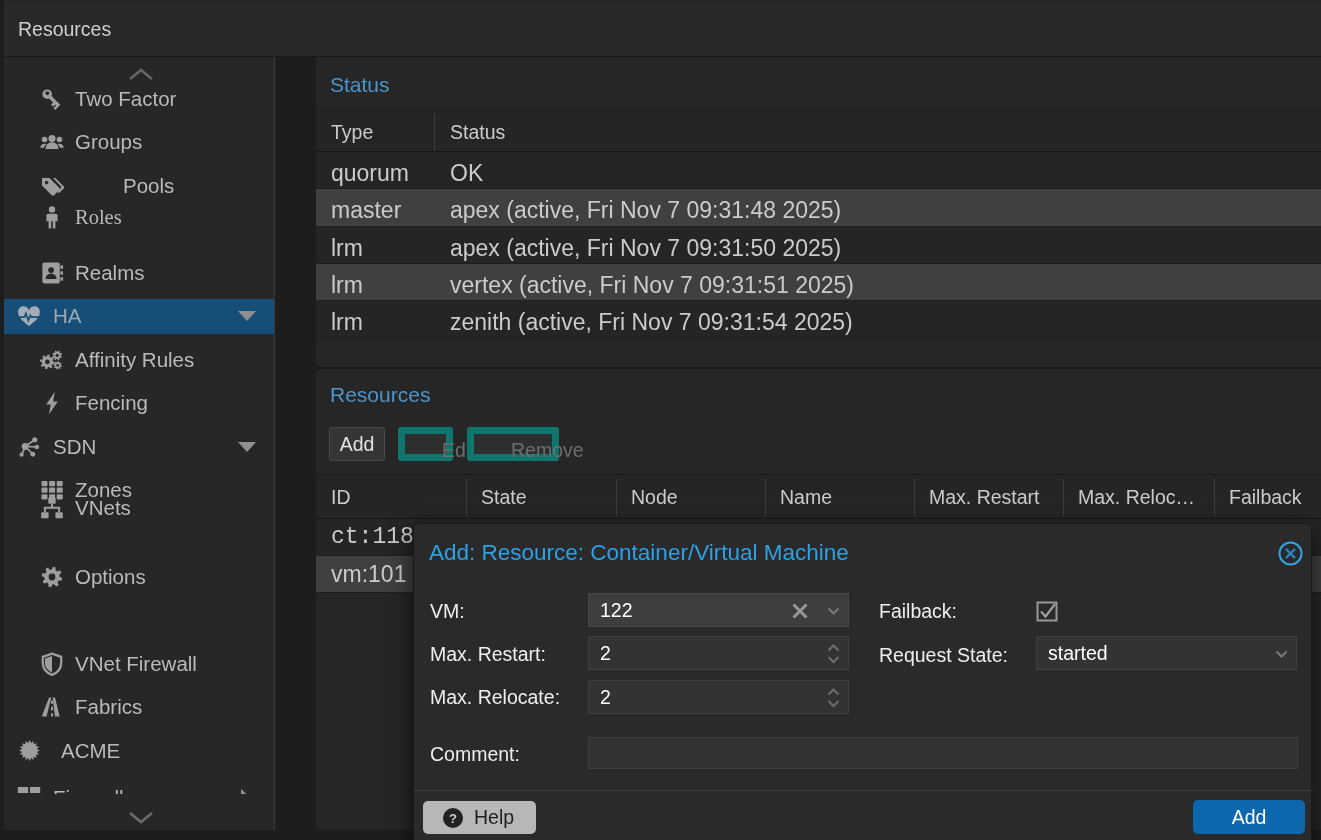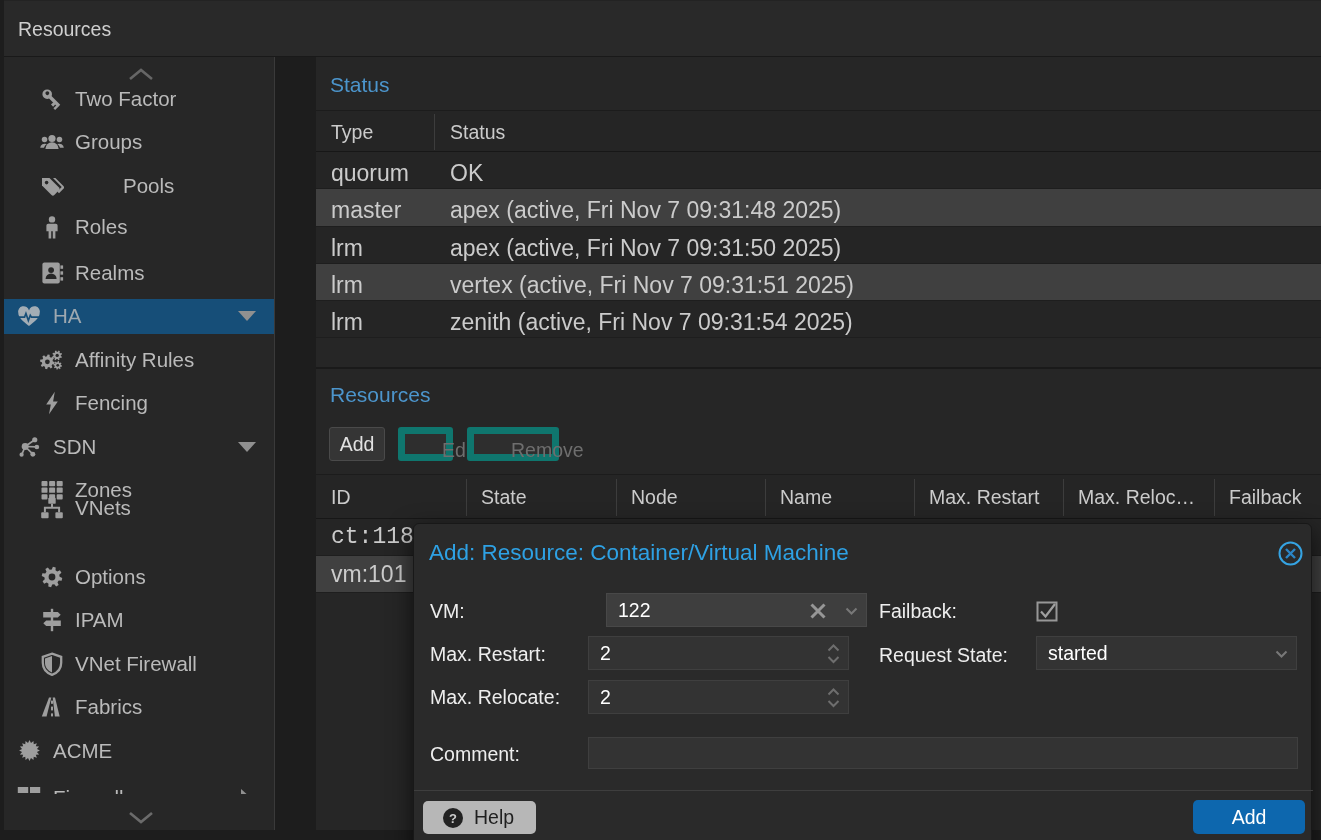--- a/index.html
+++ b/index.html
@@ -85,21 +85,21 @@
 <div class="nr" style="top:106.9px;gap:48px;">
         <span class="ic">
           <svg class="i" width="24" height="24" viewBox="0 0 24 24" fill="#9e9e9e">
             <path d="M2 4 h7.5 l9.5 9.5 a2 2 0 0 1 0 2.8 l-4.7 4.7 a2 2 0 0 1 -2.8 0 L2 11.5 z"></path>
             <circle cx="6.6" cy="8.6" r="1.8" fill="#272727"></circle>
             <path d="M13 4 h2.4 l8 8 a2 2 0 0 1 0 2.8 L19 19.2 l-1.7-1.7 4.4-4.4 z"></path>
           </svg>
         </span>
         <span>Pools</span>
       </div>
-<div class="nr" style="top:148px;">
+<div class="nr" style="top:138px;font-family:Liberation Serif, serif;">
         <span class="ic">
           <svg class="i" width="24" height="24" viewBox="0 0 24 24" fill="#9e9e9e">
             <circle cx="12" cy="4.4" r="3.2"></circle>
             <path d="M8.2 8.8 h7.6 a1.8 1.8 0 0 1 1.8 1.8 v5.6 h-2.2 v7.4 h-2.6 v-7.4 h-1.6 v7.4 H8.6 v-7.4 H6.4 v-5.6 a1.8 1.8 0 0 1 1.8 -1.8 z"></path>
           </svg>
         </span>
         <span>Roles</span>
       </div>
 <div class="nr" style="top:193.7px;">
         <span class="ic">
@@ -195,30 +195,20 @@
       </div>
 <div class="nr" style="top:497.8px;">
         <span class="ic">
           <svg class="i" width="24" height="24" viewBox="0 0 24 24">
             <path d="M22.26 12.88 L21.61 15.71 L18.75 15.50 L17.50 17.24 L18.63 19.88 L16.17 21.42 L14.30 19.24 L12.19 19.60 L11.12 22.26 L8.29 21.61 L8.50 18.75 L6.76 17.50 L4.12 18.63 L2.58 16.17 L4.76 14.30 L4.40 12.19 L1.74 11.12 L2.39 8.29 L5.25 8.50 L6.50 6.76 L5.37 4.12 L7.83 2.58 L9.70 4.76 L11.81 4.40 L12.88 1.74 L15.71 2.39 L15.50 5.25 L17.24 6.50 L19.88 5.37 L21.42 7.83 L19.24 9.70 L19.60 11.81 Z" fill="#9e9e9e"></path>
             <circle cx="12" cy="12" r="3.4" fill="#272727"></circle>
           </svg>
         </span>
         <span>Options</span>
       </div>
-<div class="nr" style="top:541.2px;">
-        <span class="ic">
-          <svg class="i" width="24" height="24" viewBox="0 0 24 24" fill="#9e9e9e">
-            <rect x="10.8" y="0.8" width="2.4" height="22.4"></rect>
-            <path d="M3.2 4.0 h14.6 l2.9 2.7 -2.9 2.7 H3.2 z"></path>
-            <path d="M20.8 12.6 H6.2 L3.3 15.3 l2.9 2.7 h14.6 z"></path>
-          </svg>
-        </span>
-        <span>IPAM</span>
-      </div>
 <div class="nr" style="top:584.6px;">
         <span class="ic">
           <svg class="i" width="24" height="24" viewBox="0 0 24 24">
             <path d="M12 1.6 L21.2 4.8 V10.7 C21.2 16.8 17.2 20.9 12 22.8 C6.8 20.9 2.8 16.8 2.8 10.7 V4.8 z" fill="none" stroke="#9e9e9e" stroke-width="2.3"></path>
             <path d="M12 4 V20.4 C8 18.7 5 15.4 5 10.7 V6.4 z" fill="#9e9e9e"></path>
           </svg>
         </span>
         <span>VNet Firewall</span>
       </div>
 <div class="nr" style="top:628.1px;">
@@ -226,21 +216,21 @@
           <svg class="i" width="24" height="24" viewBox="0 0 24 24" fill="#9e9e9e">
             <path d="M9 2.6 h2.3 L6.6 21.4 H1.8 z"></path>
             <path d="M12.7 2.6 H15 l4.7 18.8 h-4.8 z"></path>
             <rect x="11" y="5.6" width="2" height="3.2"></rect>
             <rect x="11" y="11.6" width="2" height="3.8"></rect>
             <rect x="11" y="18.4" width="2" height="3"></rect>
           </svg>
         </span>
         <span>Fabrics</span>
       </div>
-<div class="nr top" style="top:671.5px;">
+<div class="nr top" style="top:671.5px;gap:8px;">
         <span class="ic">
           <svg class="i" width="21" height="21" viewBox="0 0 21 21">
             <path d="M10.50 0.10 L11.98 3.05 L14.48 0.89 L14.72 4.18 L17.85 3.15 L16.82 6.28 L20.11 6.52 L17.95 9.02 L20.90 10.50 L17.95 11.98 L20.11 14.48 L16.82 14.72 L17.85 17.85 L14.72 16.82 L14.48 20.11 L11.98 17.95 L10.50 20.90 L9.02 17.95 L6.52 20.11 L6.28 16.82 L3.15 17.85 L4.18 14.72 L0.89 14.48 L3.05 11.98 L0.10 10.50 L3.05 9.02 L0.89 6.52 L4.18 6.28 L3.15 3.15 L6.28 4.18 L6.52 0.89 L9.02 3.05 Z" fill="#9e9e9e"></path>
           </svg>
         </span>
         <span>ACME</span>
       </div>
 <div class="nr top" style="top:718.5px;">
         <span class="ic">
           <svg class="i" width="24" height="24" viewBox="0 0 24 24" fill="#9e9e9e">
@@ -323,21 +313,21 @@
 <svg style="position:absolute;left:864px;top:17px;" width="25" height="25" viewBox="0 0 25 25">
 <circle cx="12.5" cy="12.5" r="11" fill="none" stroke="#35a3e2" stroke-width="2"></circle>
 <path d="M8 8 L17 17 M17 8 L8 17" stroke="#2b85c6" stroke-width="2.4"></path>
       </svg>
 <div class="mlabel" style="left:16px;top:76px;">VM:</div>
 <div class="mlabel" style="left:16px;top:119px;">Max. Restart:</div>
 <div class="mlabel" style="left:16px;top:162px;">Max. Relocate:</div>
 <div class="mlabel" style="left:16px;top:219px;">Comment:</div>
 <div class="mlabel" style="left:465px;top:76px;">Failback:</div>
 <div class="mlabel" style="left:465px;top:120px;">Request State:</div>
-<div class="mfield" style="left:192px;top:69px;width:261px;height:34px;background:#3e3e3e;border-color:#484848;">
+<div class="mfield" style="left:174px;top:69px;width:261px;height:34px;background:#3e3e3e;border-color:#484848;">
 <div class="ftx">122</div>
 <svg style="position:absolute;left:202px;top:8px;" width="18" height="18" viewBox="0 0 18 18">
           <path d="M2.5 2.5 L15.5 15.5 M15.5 2.5 L2.5 15.5" stroke="#969696" stroke-width="3"></path>
         </svg>
 <svg style="position:absolute;left:238px;top:13px;" width="13" height="9" viewBox="0 0 13 9">
           <path d="M1.5 1.5 L6.5 6.5 L11.5 1.5" fill="none" stroke="#787878" stroke-width="2"></path>
         </svg>
 </div>
 <div class="mfield" style="left:174px;top:112px;width:261px;height:34px;">
         <div class="ftx">2</div>

